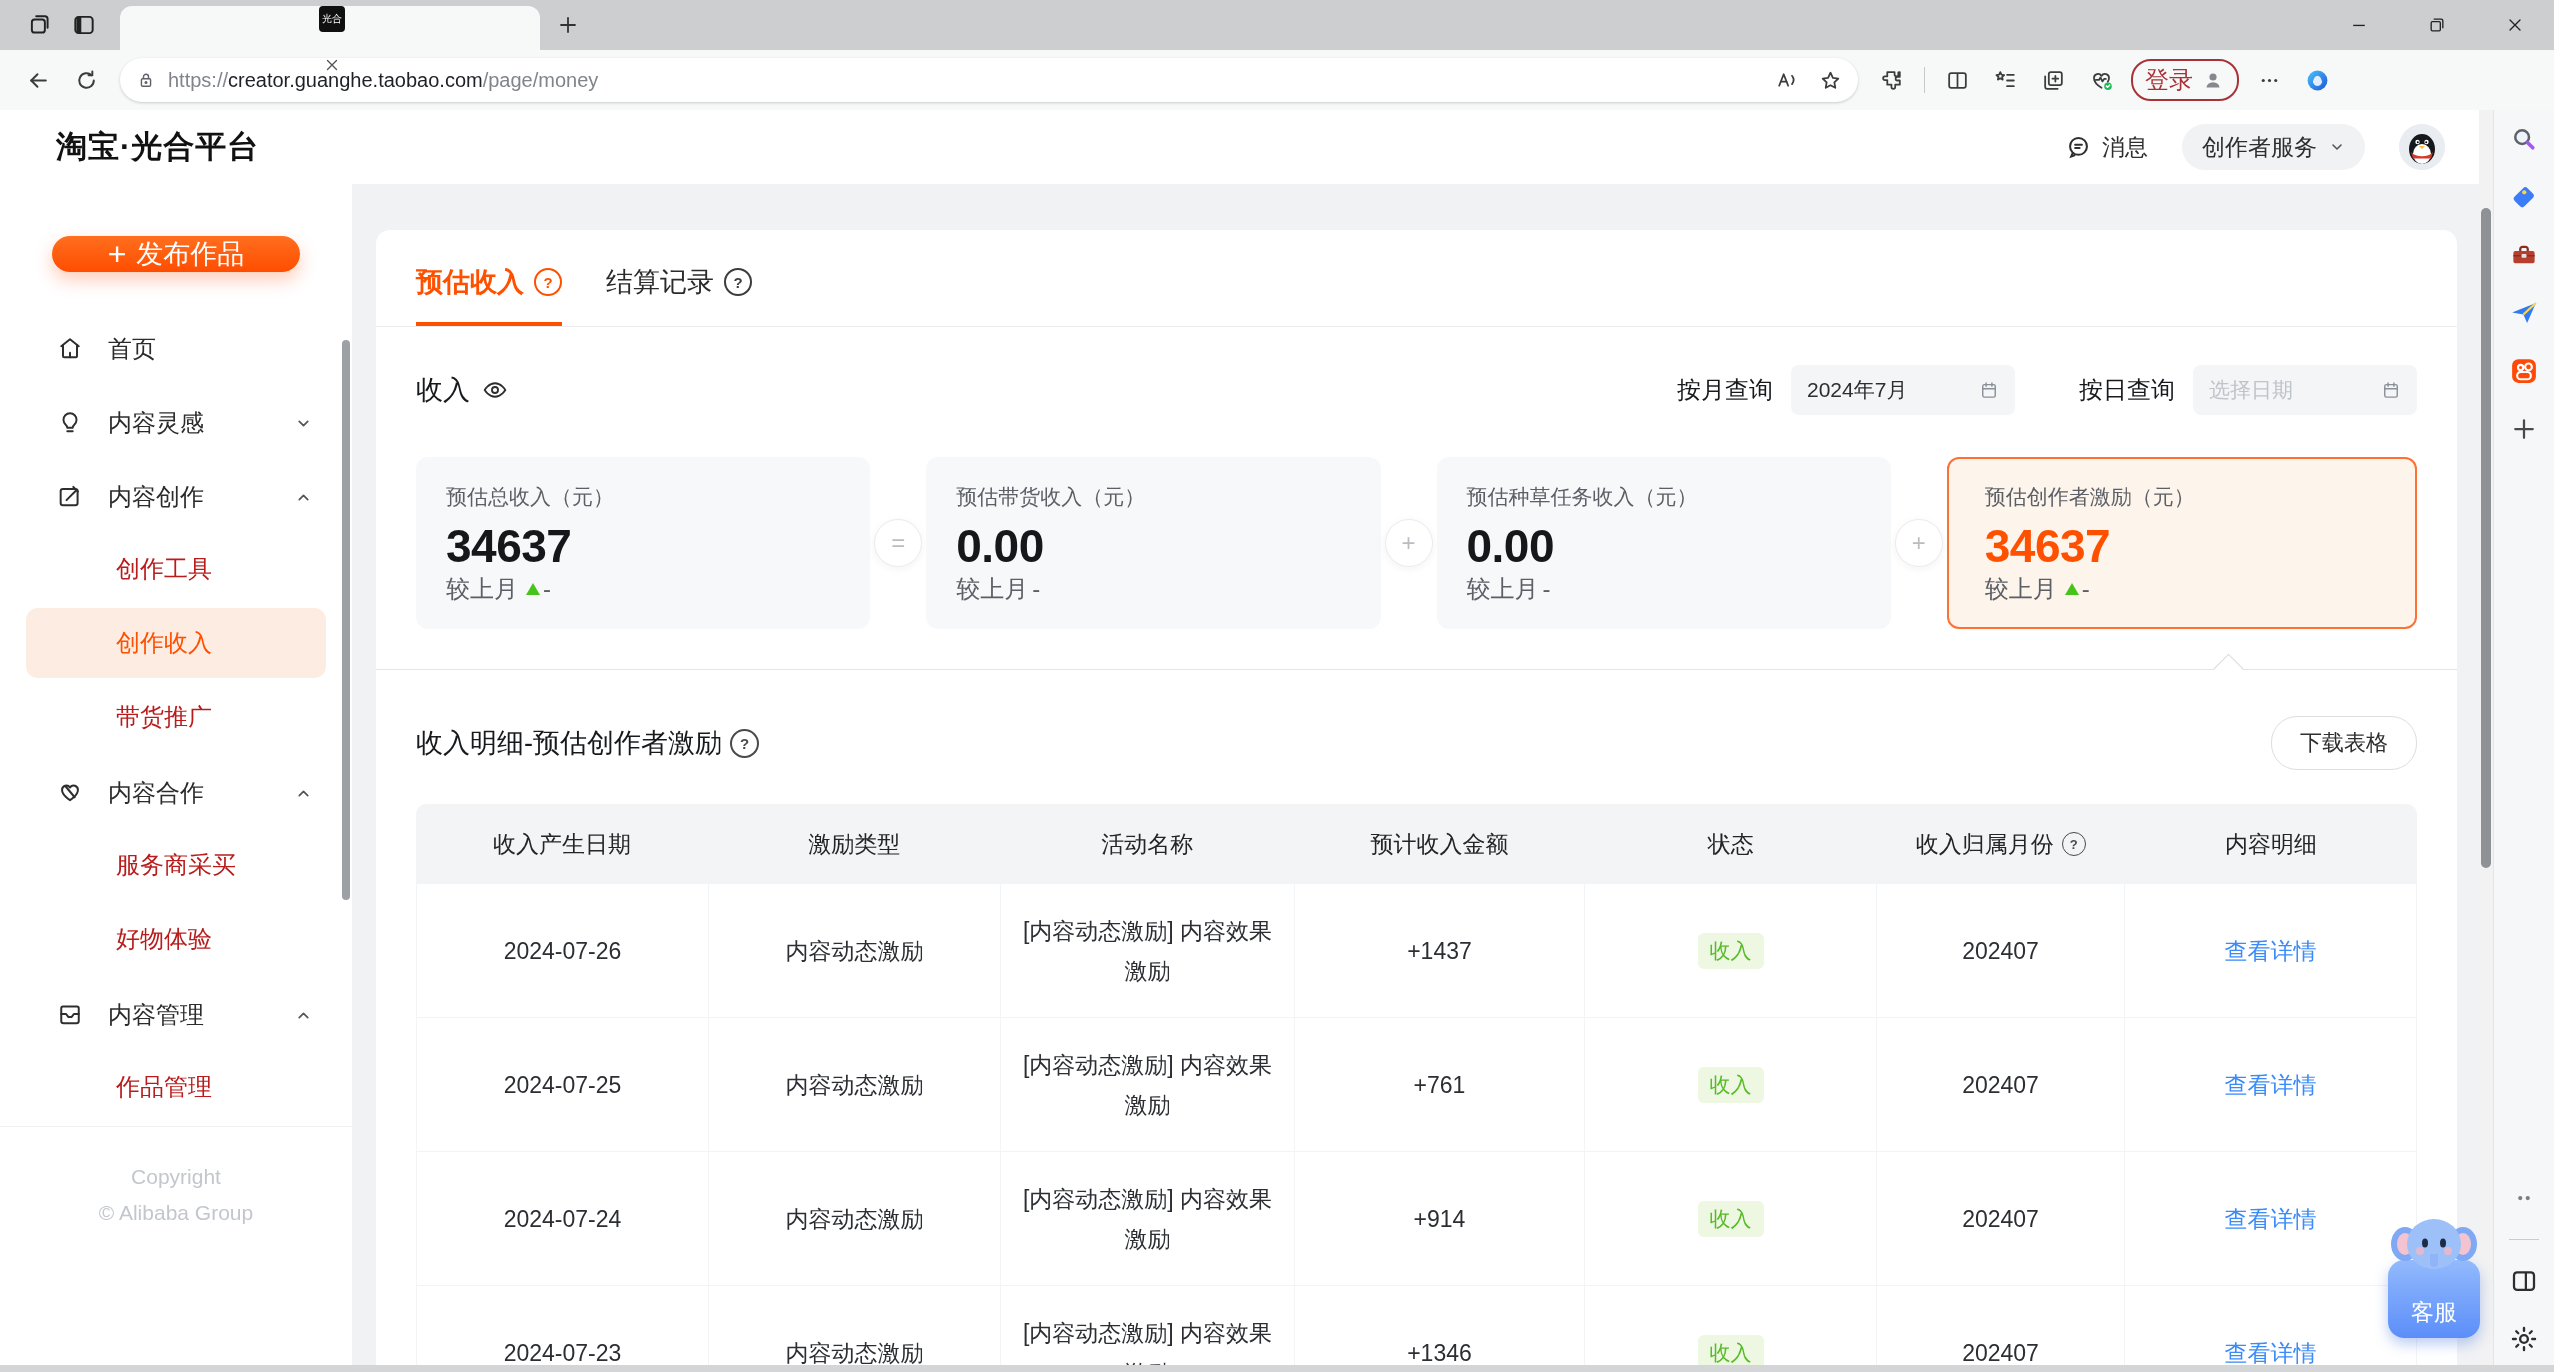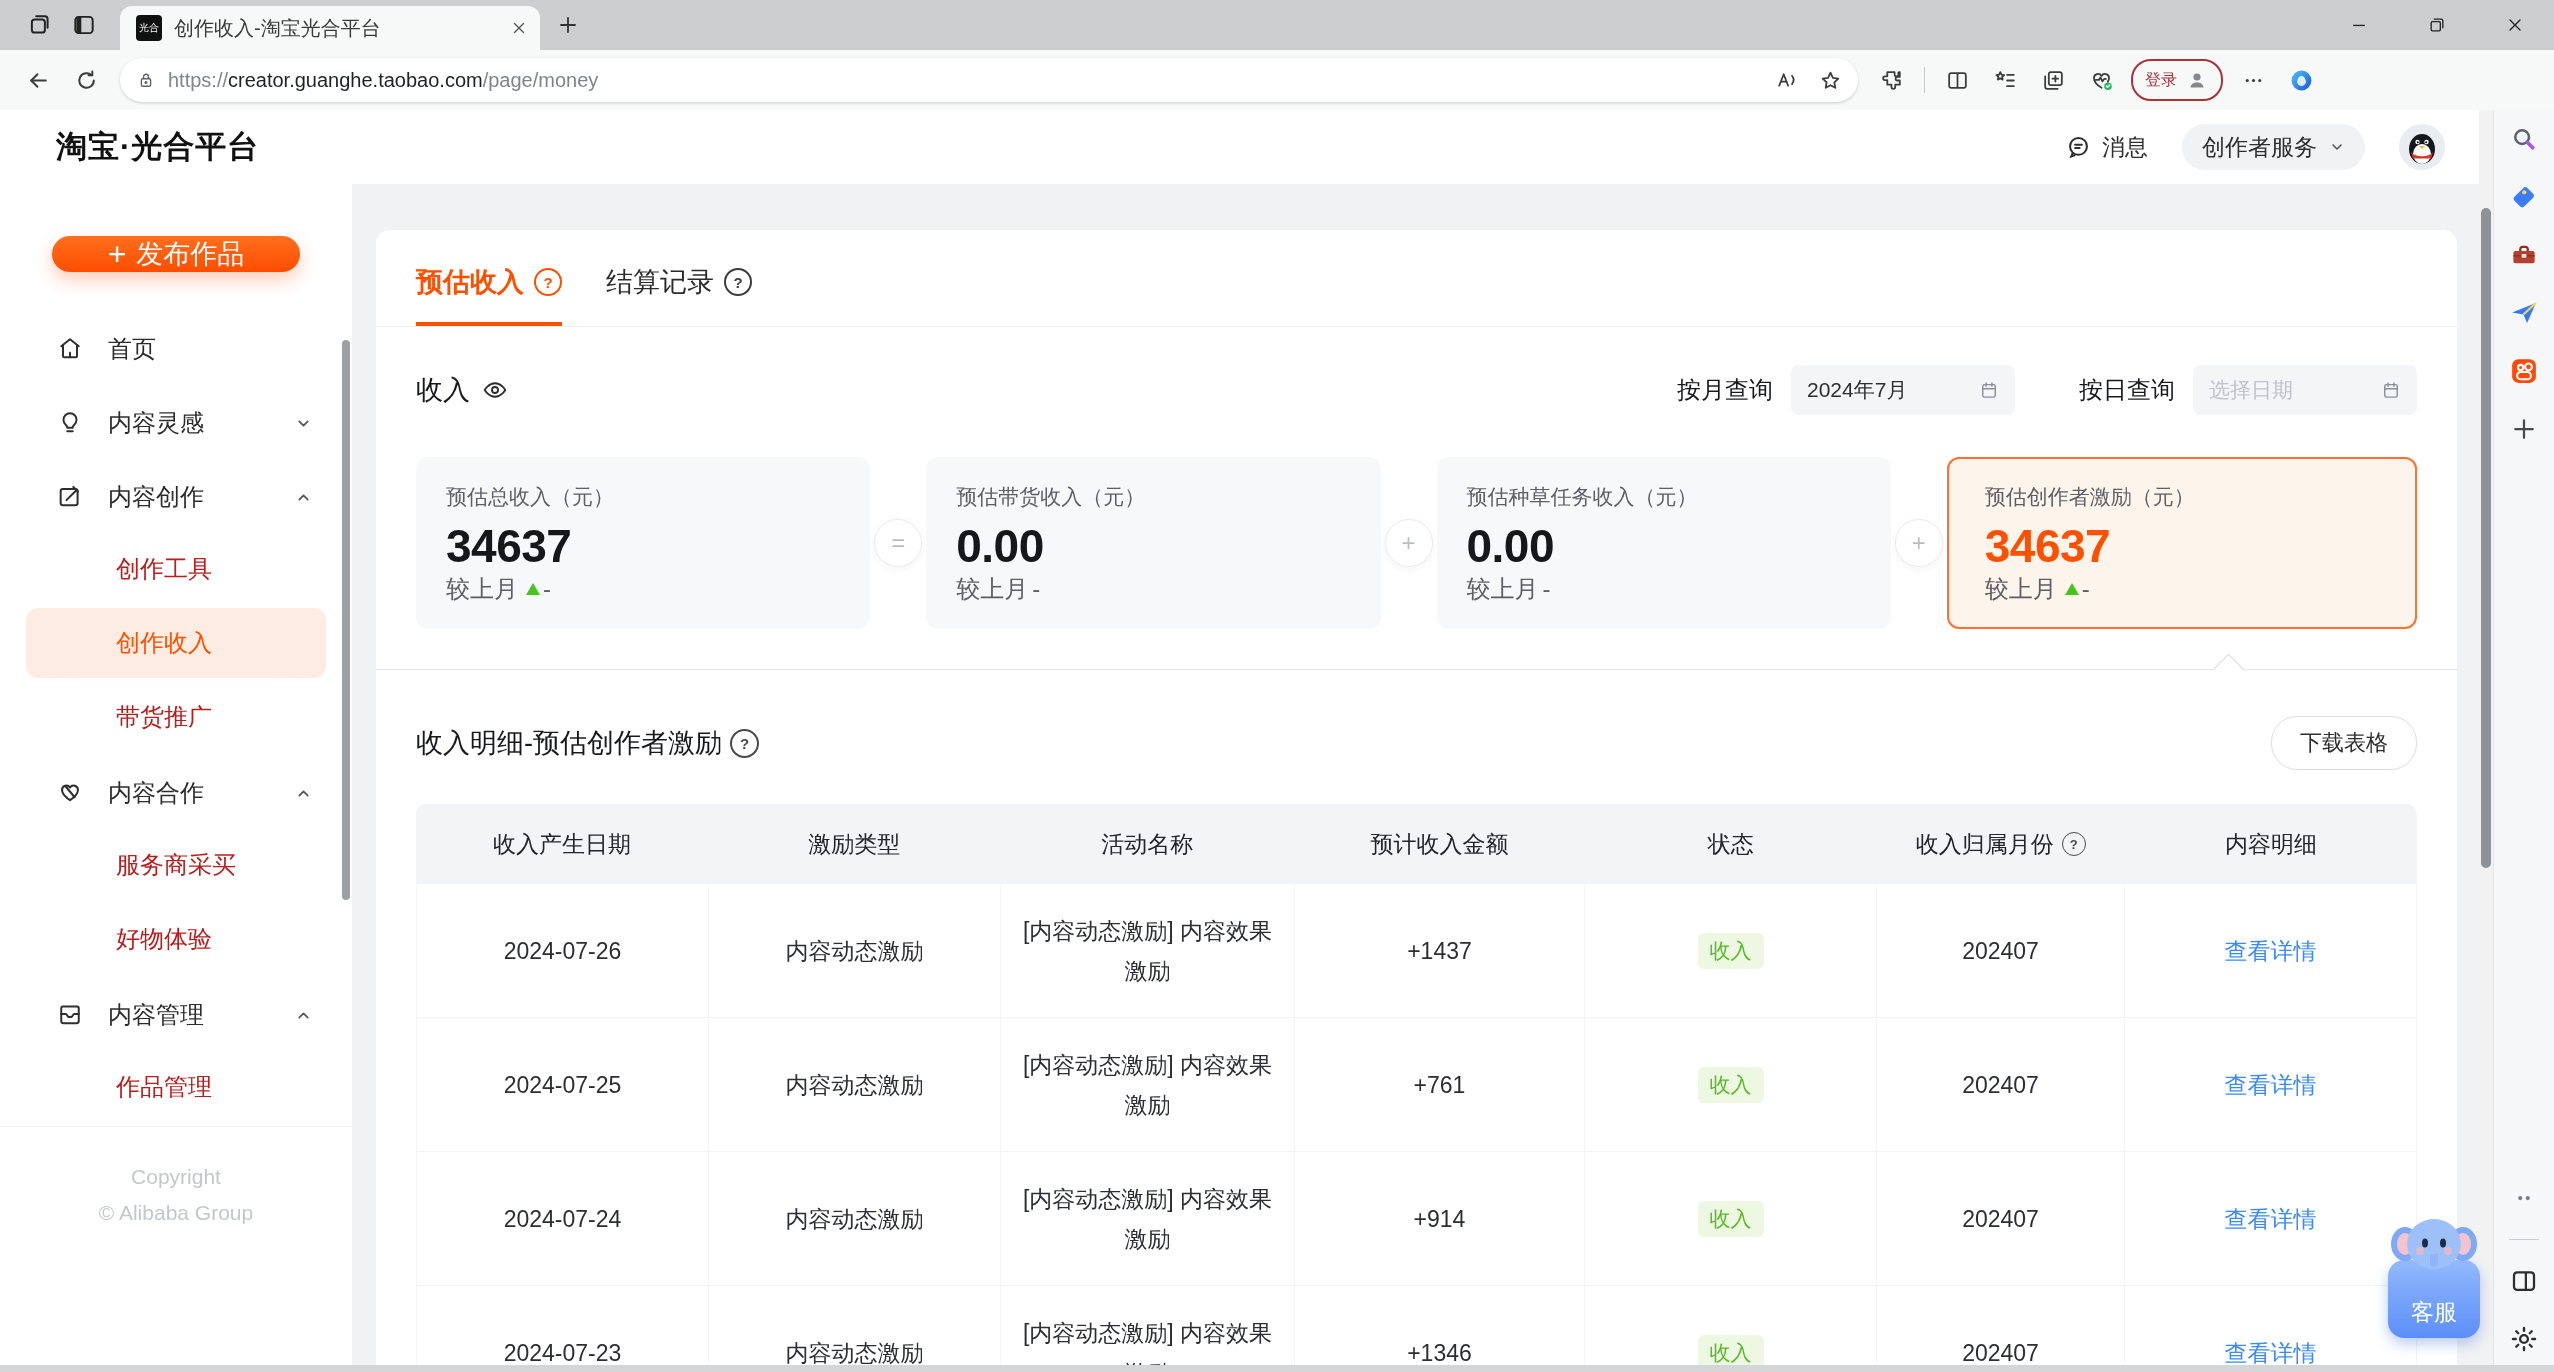--- a/index.html
+++ b/index.html
@@ -3,21 +3,21 @@
 <meta charset="utf-8">
 <style>
   html,body{margin:0;padding:0;}
   body{width:2554px;height:1372px;font-family:"Liberation Sans","DejaVu Sans",sans-serif;-webkit-font-smoothing:antialiased;}
   .browser{position:relative;width:2554px;height:1372px;background:#cdced0;overflow:hidden;}
 
   
   .titlebar{height:50px;background:#cdced0;display:flex;align-items:center;position:relative;padding-left:18px;}
   .tbi{width:44px;height:44px;display:flex;align-items:center;justify-content:center;color:#222;}
   .tbi svg{width:26px;height:26px;}
-  .tab{align-self:flex-end;height:44px;width:392px;background:#f7f8f8;border-radius:12px 12px 0 0;display:flex;align-items:center;gap:12px;padding:0 12px 0 16px;margin-left:14px;}
+  .tab{align-self:flex-end;height:44px;width:392px;background:#f7f8f8;border-radius:12px 12px 0 0;display:flex;align-items:center;gap:12px;padding:0 12px 0 16px;margin-left:14px;flex-direction:column;}
   .favicon{width:26px;height:26px;background:#101010;color:#fff;font-size:10px;border-radius:4px;display:flex;align-items:center;justify-content:center;flex:none;letter-spacing:0;}
   .tab-title{flex:1;font-size:20px;color:#3a3a3a;white-space:nowrap;overflow:hidden;}
   .tab-close{color:#555;display:flex;}
   .tab-close svg{width:18px;height:18px;}
   .newtab{margin-left:16px;color:#333;display:flex;}
   .newtab svg{width:24px;height:24px;}
   .win-controls{position:absolute;right:0;top:0;height:50px;display:flex;}
   .wc{width:78px;height:50px;display:flex;align-items:center;justify-content:center;color:#222;}
   .wc svg{width:20px;height:20px;}
 
@@ -25,21 +25,21 @@
   .toolbar{height:60px;background:#f7f8f8;display:flex;align-items:center;padding:0 14px 0 16px;gap:4px;}
   .ti{width:44px;height:44px;border-radius:8px;display:flex;align-items:center;justify-content:center;color:#3c3c3c;flex:none;}
   .ti svg{width:25px;height:25px;}
   .addressbar{width:1716px;height:44px;background:#fff;border-radius:22px;box-shadow:0 1px 3px rgba(0,0,0,.18);display:flex;align-items:center;padding:0 6px 0 16px;margin:0 8px;flex:none;}
   .addressbar .lock{color:#5f6368;display:flex;margin-right:12px;}
   .addressbar .lock svg{width:20px;height:20px;}
   .url{flex:1;font-size:20px;white-space:nowrap;overflow:hidden;}
   .url .dim{color:#80858c;}
   .url .host{color:#1e2126;}
   .vdiv{width:1px;height:26px;background:#c7c9cc;margin:0 6px;flex:none;}
-  .login-pill{height:38px;border:2px solid #a93238;border-radius:20px;display:flex;align-items:center;gap:8px;padding:0 12px;color:#a93238;font-size:16px;flex:none;margin:0 4px;}
+  .login-pill{height:38px;border:2px solid #a93238;border-radius:20px;display:flex;align-items:center;gap:8px;padding:0 12px;color:#a93238;font-size:24px;flex:none;margin:0 4px;}
   .login-pill .person{color:#85898f;display:flex;}
   .login-pill svg{width:24px;height:24px;}
 
   
   .content{display:flex;height:1262px;}
   .page{flex:1;min-width:0;display:flex;flex-direction:column;}
   .page-header{height:74px;background:#fff;display:flex;align-items:center;justify-content:space-between;padding:0 34px 0 56px;flex:none;}
   .logo{font-size:31px;font-weight:bold;color:#111;letter-spacing:1px;}
   .header-right{display:flex;align-items:center;gap:34px;}
   .msg{display:flex;align-items:center;gap:10px;font-size:23px;color:#2e2e2e;}

